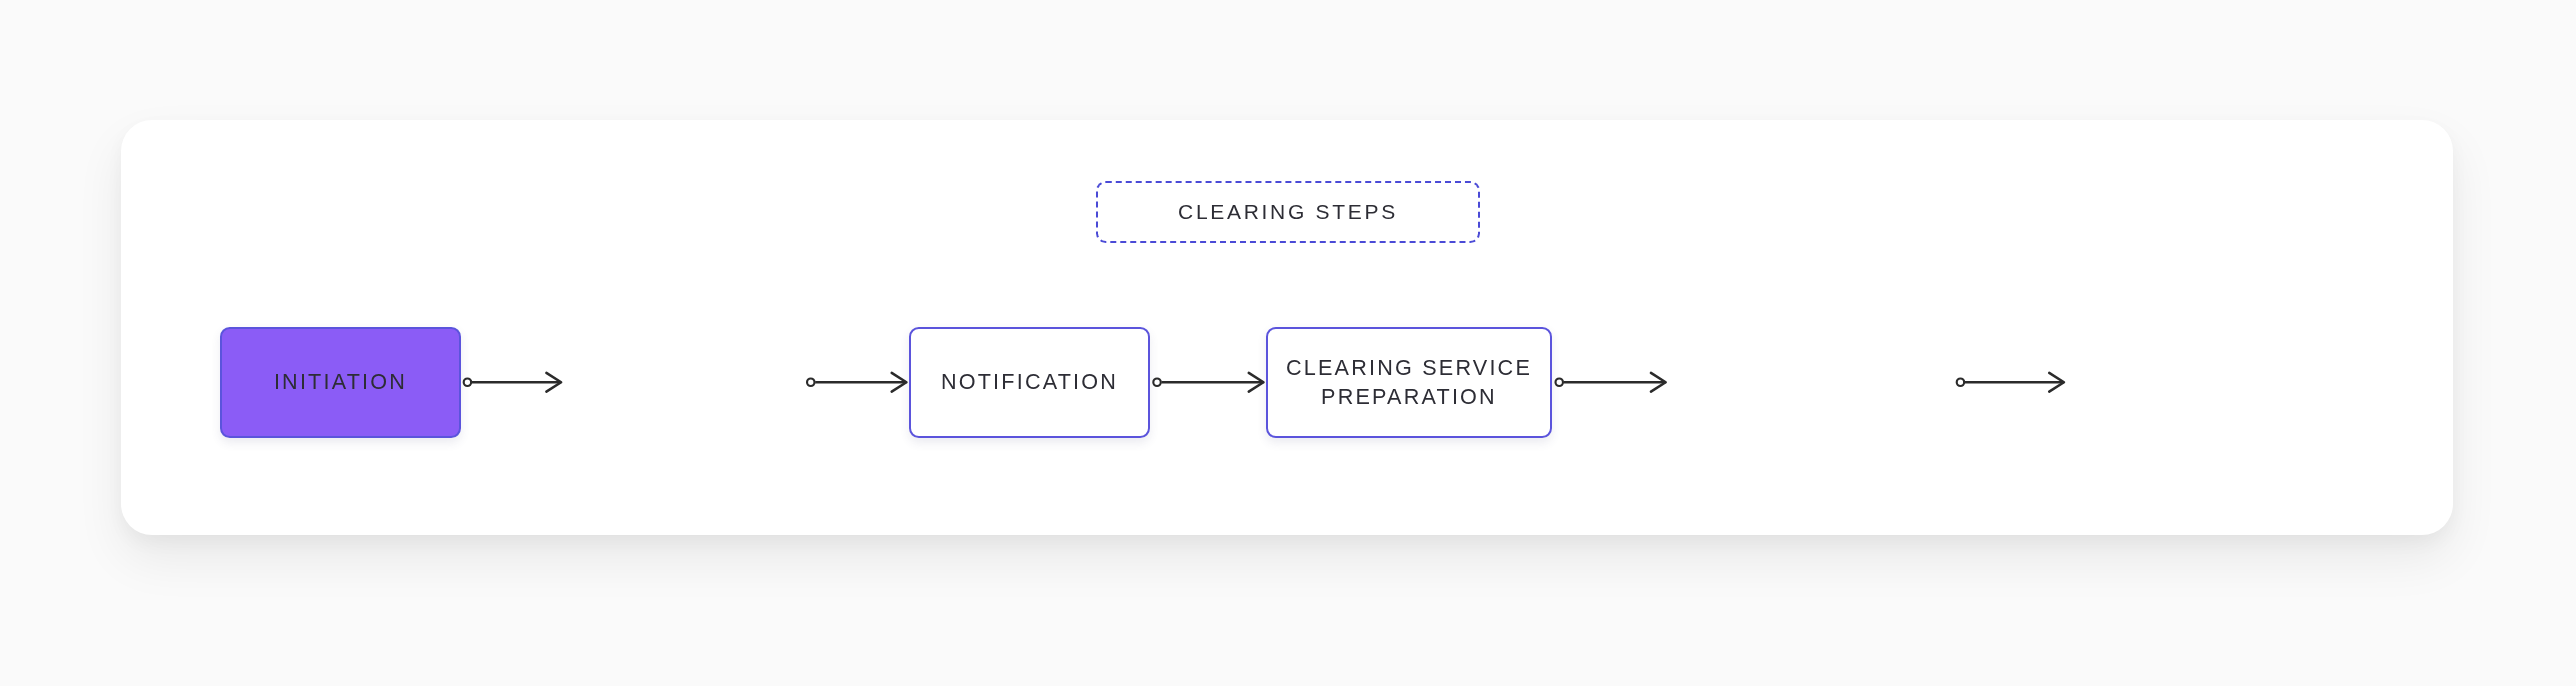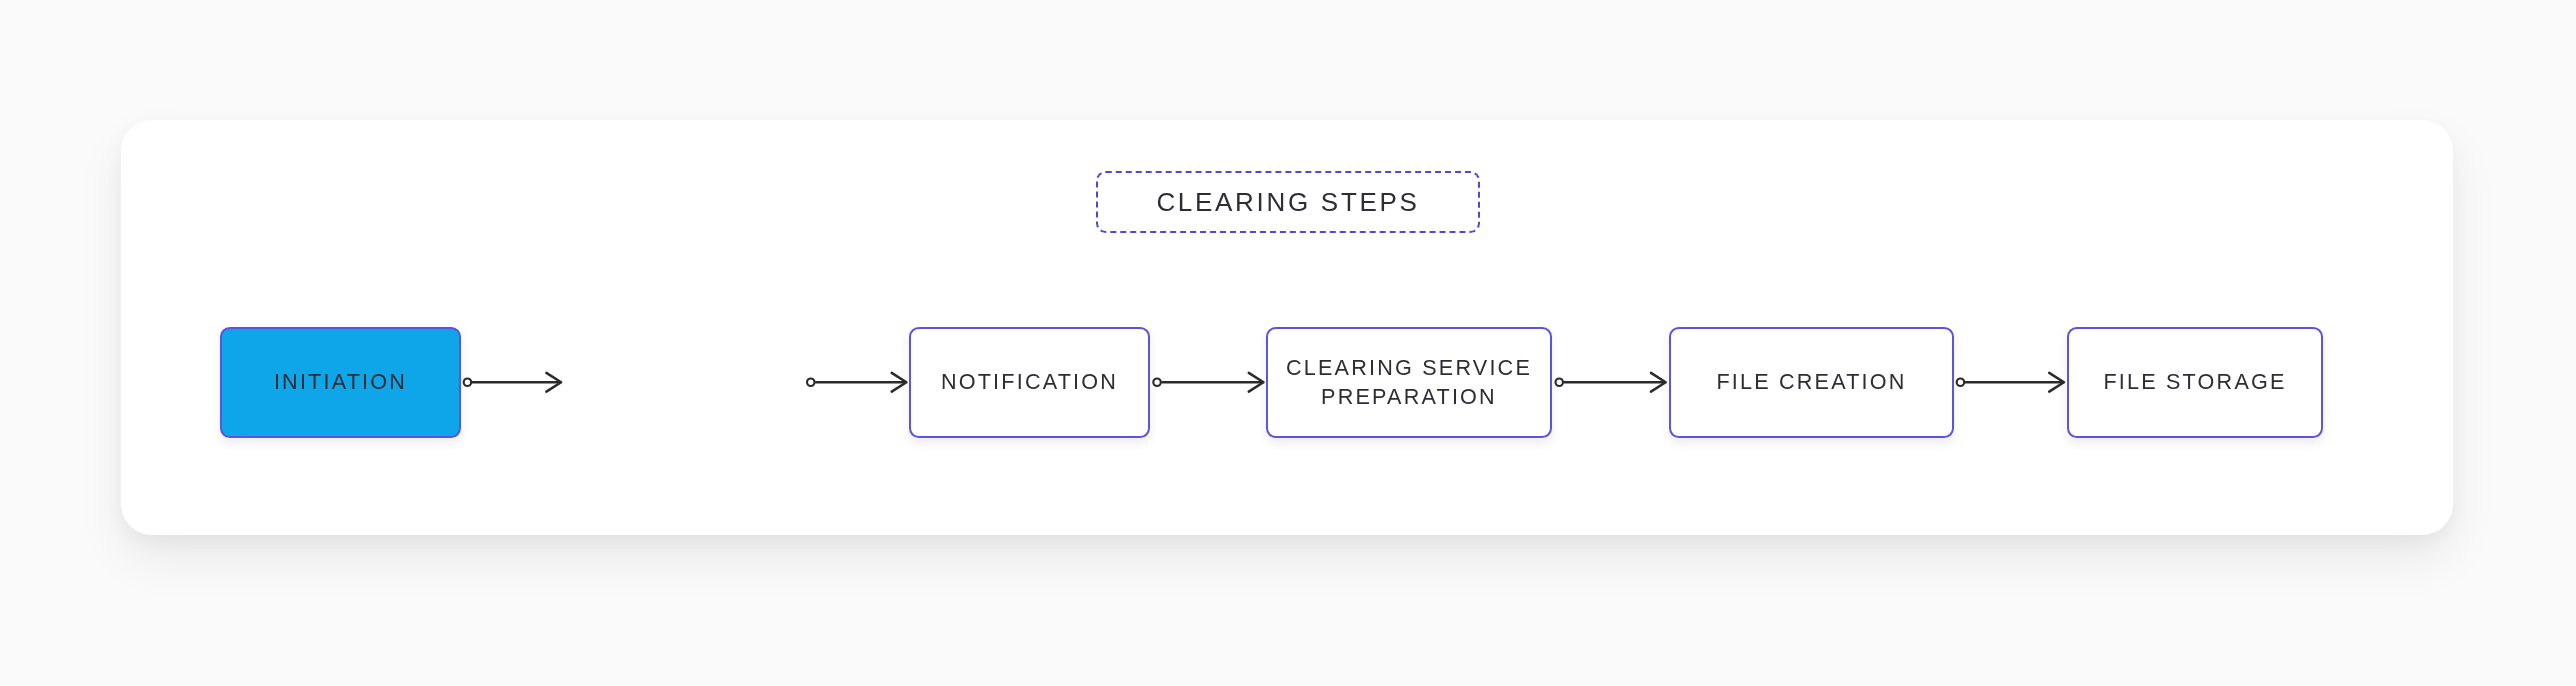--- a/index.html
+++ b/index.html
@@ -21,31 +21,31 @@
     top: 120px;
     width: 2332px;
     height: 415px;
     background: #ffffff;
     border-radius: 31px;
     box-shadow: 0 23.5px 49px rgba(0,0,0,0.07), 0 7.8px 17.7px rgba(0,0,0,0.04);
   }
   .title-box {
     position: absolute;
     left: 1096px;
-    top: 171px;
+    top: 181px;
     width: 384px;
     height: 62px;
     box-sizing: border-box;
     border: 2px dashed #4a4ad6;
     border-radius: 9.8px;
     background: #ffffff;
     display: flex;
     align-items: center;
     justify-content: center;
-    font-size: 26px;
+    font-size: 21px;
     letter-spacing: 2.7px;
     color: #2d2d35;
     white-space: nowrap;
   }
   .node {
     position: absolute;
     top: 327px;
     height: 111px;
     box-sizing: border-box;
     border: 2px solid #5b54dc;
@@ -55,21 +55,21 @@
     align-items: center;
     justify-content: center;
     text-align: center;
     font-size: 21.6px;
     letter-spacing: 2.2px;
     line-height: 1.32;
     color: #2d2d35;
     padding: 0 13.7px;
     box-shadow: 0 4.9px 9.8px rgba(70,70,120,0.10);
   }
-  .node.highlighted { background: #0ea5e9; }
+  .node.highlighted { background: #8b5cf6; }
   .edges {
     position: absolute;
     left: 0; top: 0;
     width: 2576px;
     height: 687px;
     pointer-events: none;
   }
   .edge-dot  { fill: #ffffff; stroke: #2b2b2b; stroke-width: 2.2; }
   .edge-line { stroke: #2b2b2b; stroke-width: 2.6; }
   .edge-head { fill: none; stroke: #2b2b2b; stroke-width: 2.6;
@@ -92,27 +92,21 @@
 
 
   <div class="node" style="left:1266px;width:286px">
     <span>CLEARING SERVICE PREPARATION</span>
   </div>
 
   <div class="node" style="left:909px;width:241px">
     <span>NOTIFICATION</span>
   </div>
 
-  <div class="node" style="left:1669px;width:285px">
-    <span>FILE CREATION</span>
-  </div>
 
-  <div class="node" style="left:2067px;width:256px">
-    <span>FILE STORAGE</span>
-  </div>
 
   <svg class="edges" width="2576" height="687" viewBox="0 0 2626 700">
 
     <g>
       <circle class="edge-dot" cx="476.5" cy="389.5" r="3.8"></circle>
       <line class="edge-line" x1="481" y1="389.5" x2="572" y2="389.5"></line>
       <polyline class="edge-head" points="557,380 572,389.5 557,399"></polyline>
     </g>
 
     <g>

